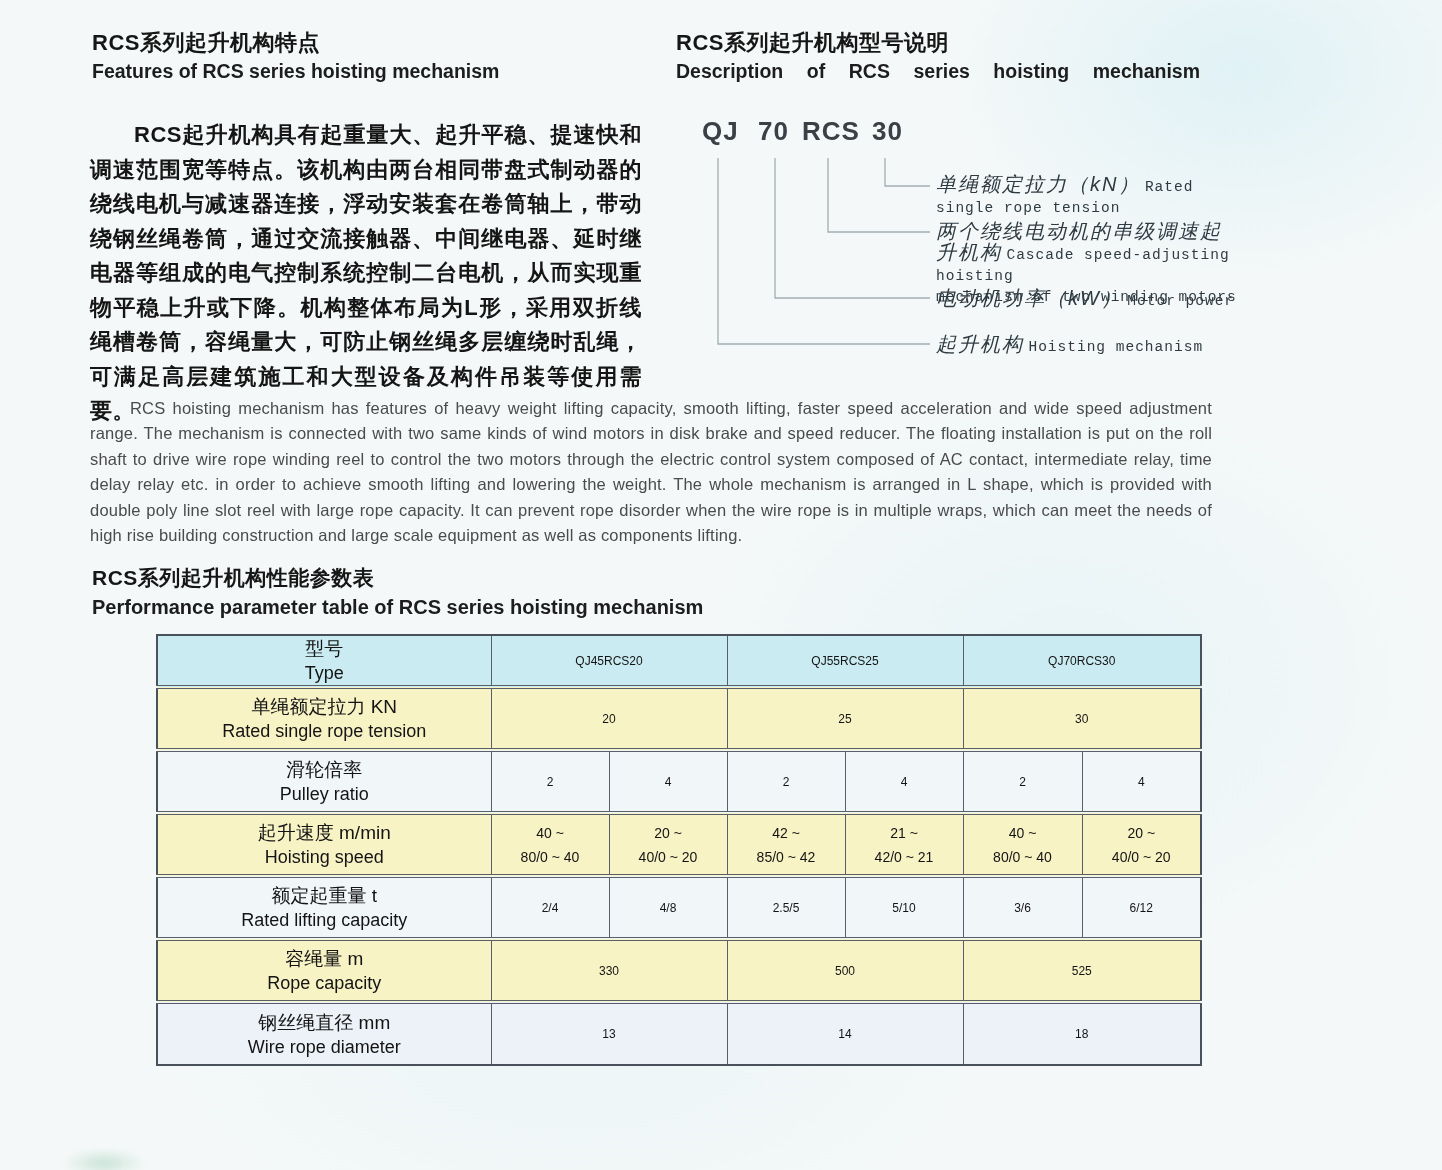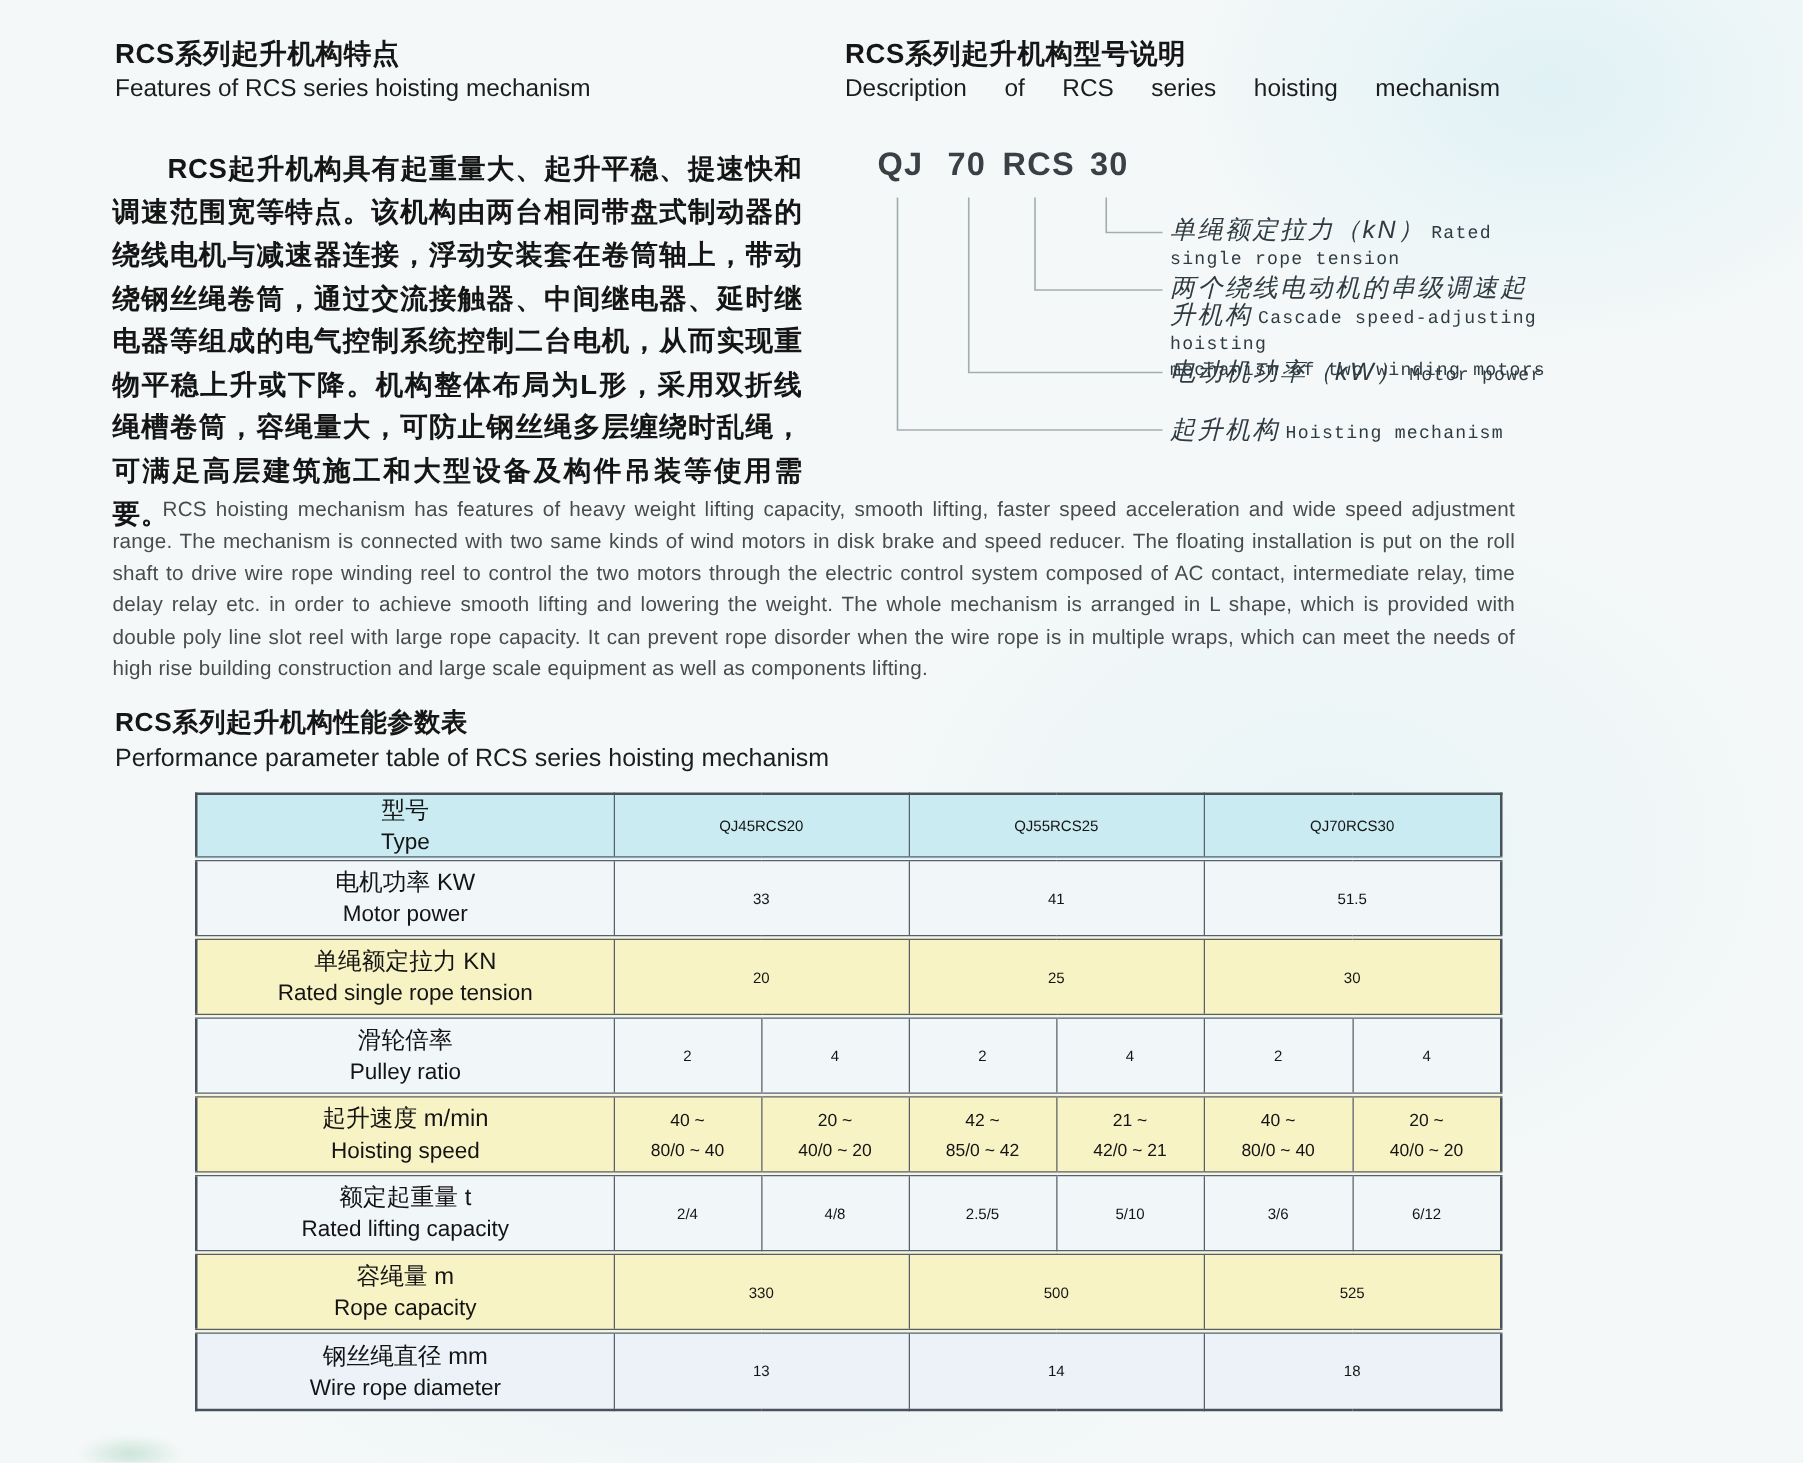--- a/index.html
+++ b/index.html
@@ -14,21 +14,21 @@
   .page{
     position:absolute;inset:0;width:1442px;height:1170px;
     background:
       radial-gradient(ellipse 420px 300px at 86% 6%, rgba(208,236,243,.55), transparent 70%),
       radial-gradient(ellipse 520px 400px at 74% 58%, rgba(214,238,244,.38), transparent 72%),
       radial-gradient(ellipse 600px 320px at 40% 88%, rgba(222,240,243,.35), transparent 72%),
       #f4f8f8;
   }
   .abs{position:absolute;}
   .h-zh{font-size:22px;font-weight:700;letter-spacing:.5px;color:#161616;}
-  .h-en{font-size:19.5px;font-weight:400;color:#1d1d1d;}
+  .h-en{font-size:19.5px;font-weight:700;color:#1d1d1d;}
   .justify-last{text-align:justify;text-align-last:justify;}
   .zh-para{
     width:552px;font-size:22px;font-weight:600;line-height:34.5px;
     text-align:justify;text-indent:2em;color:#151515;letter-spacing:.5px;
   }
   .en-para{
     width:1122px;font-size:16.5px;font-weight:400;line-height:25.4px;
     text-align:justify;text-indent:40px;color:#4b4b4b;letter-spacing:.2px;
   }
   
@@ -128,29 +128,20 @@
     <tbody>
         <tr class="row-h">
       <th>
         <span class="t-zh">型号</span>
         <span class="t-en">Type</span>
       </th>
       <th colspan="2" class="t-val">QJ45RCS20</th>
       <th colspan="2" class="t-val">QJ55RCS25</th>
       <th colspan="2" class="t-val">QJ70RCS30</th>
     </tr>
-    <tr class="r row-a">
-      <td>
-        <span class="t-zh">电机功率 KW</span>
-        <span class="t-en">Motor power</span>
-      </td>
-      <td colspan="2" class="t-val">33</td>
-      <td colspan="2" class="t-val">41</td>
-      <td colspan="2" class="t-val">51.5</td>
-    </tr>
     <tr class="r row-b">
       <td>
         <span class="t-zh">单绳额定拉力 KN</span>
         <span class="t-en">Rated single rope tension</span>
       </td>
       <td colspan="2" class="t-val">20</td>
       <td colspan="2" class="t-val">25</td>
       <td colspan="2" class="t-val">30</td>
     </tr>
     <tr class="r row-a">

